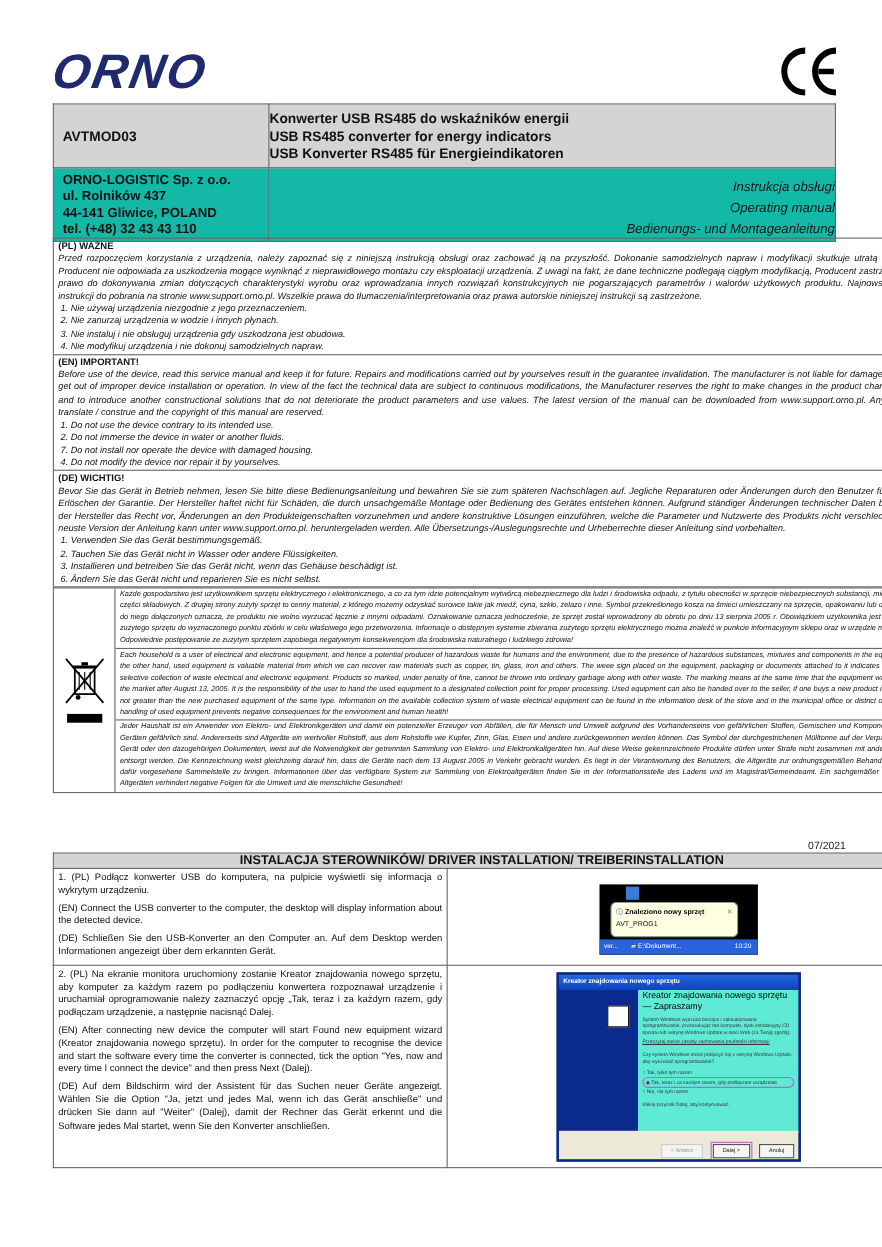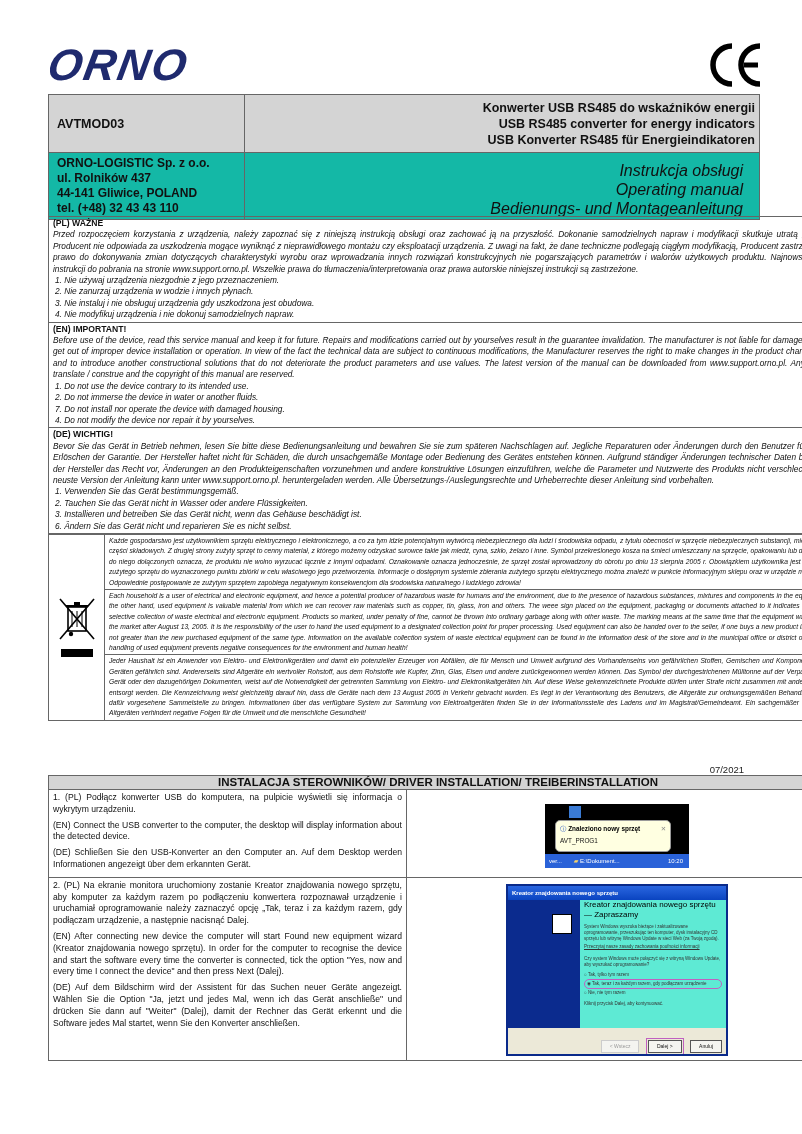--- a/index.html
+++ b/index.html
@@ -6,39 +6,39 @@
   html, body { width: 802px; height: 1134px; background: #ffffff; overflow: hidden; }
   body { font-family: "Liberation Sans", sans-serif; color: #111; position: relative; }
 
   .logo { position: absolute; left: 50px; top: 44px; width: 164px; height: 44px; }
   .ce { position: absolute; left: 708px; top: 42px; width: 56px; height: 46px; }
 
   .hdr { position: absolute; left: 48px; top: 94px; width: 712px; border-collapse: collapse; }
   .hdr td { border: 1px solid #666; vertical-align: middle; }
   .hdr .r1 td { background: #d4d4d4; height: 58px; }
   .hdr .code { width: 196px; padding-left: 8px; font-weight: bold; font-size: 12.5px; }
-  .hdr .titles { text-align: right; padding-right: 4px; font-weight: bold; font-size: 12.5px; line-height: 16px; margin-left: 36px; }
+  .hdr .titles { padding-right: 4px; font-weight: bold; font-size: 12.5px; line-height: 16px; margin-left: 36px; }
   .hdr .r2 td { height: 60px; background: #14b8a6; }
   .hdr .company { padding: 3px 8px; font-weight: bold; font-size: 12px; line-height: 15px; vertical-align: top; }
-  .hdr .manual { text-align: right; padding-right: 16px; font-style: italic; font-size: 16px; line-height: 19px; vertical-align: bottom; padding-bottom: 1px; }
+  .hdr .manual { text-align: right; padding-right: 0; font-style: italic; font-size: 12px; line-height: 19px; vertical-align: bottom; padding-bottom: 1px; }
 
   .main { position: absolute; left: 48px; top: 216px; width: 796px; border: 1px solid #666; }
   .sec { border-bottom: 1px solid #666; padding: 1px 4px 1px 4px; font-size: 8.3px; line-height: 11.4px; }
   .sec:last-child { border-bottom: none; }
   .sec .h { font-weight: bold; font-style: normal; font-size: 8.6px; }
   .sec .p { font-style: italic; text-align: justify; }
   .sec ol { list-style: none; font-style: italic; padding-left: 2px; }
 
   .weee { display: flex; border-top: 1px solid #666; }
   .weee-icon-cell { width: 56px; border-right: 1px solid #666; display: flex; flex-direction: column; align-items: center; justify-content: center; }
   .weee-texts { flex: 1; }
   .weee-text { padding: 1px 4px; font-style: italic; font-size: 6.7px; line-height: 10.4px; text-align: justify; border-bottom: 1px solid #666; }
   .weee-text:last-child { border-bottom: none; }
 
-  .date { position: absolute; right: 58px; top: 764px; font-size: 9.5px; color: #222; }
+  .date { position: absolute; right: 33px; top: 764px; font-size: 9.5px; color: #222; }
 
   .inst { position: absolute; left: 48px; top: 775px; width: 780px; border-collapse: collapse; }
   .inst td, .inst th { border: 1px solid #666; }
   .inst th { background: #d4d4d4; font-size: 11.5px; font-weight: bold; height: 14px; line-height: 13px; }
   .inst .txt { width: 358px; padding: 2px 4px; font-size: 8.6px; line-height: 11.8px; vertical-align: top; text-align: justify; }
   .inst .txt p { margin-bottom: 4px; }
   .inst .img { vertical-align: top; text-align: center; }
 
   .shot1 { display: inline-block; width: 144px; height: 64px; background: #000; margin-top: 14px; position: relative; overflow: hidden; }
   .shot1 .balloon { position: absolute; left: 10px; top: 16px; width: 116px; height: 32px; background: #ffffe1; border: 1px solid #999; border-radius: 5px; font-size: 6.4px; text-align: left; padding: 4px 4px; }

